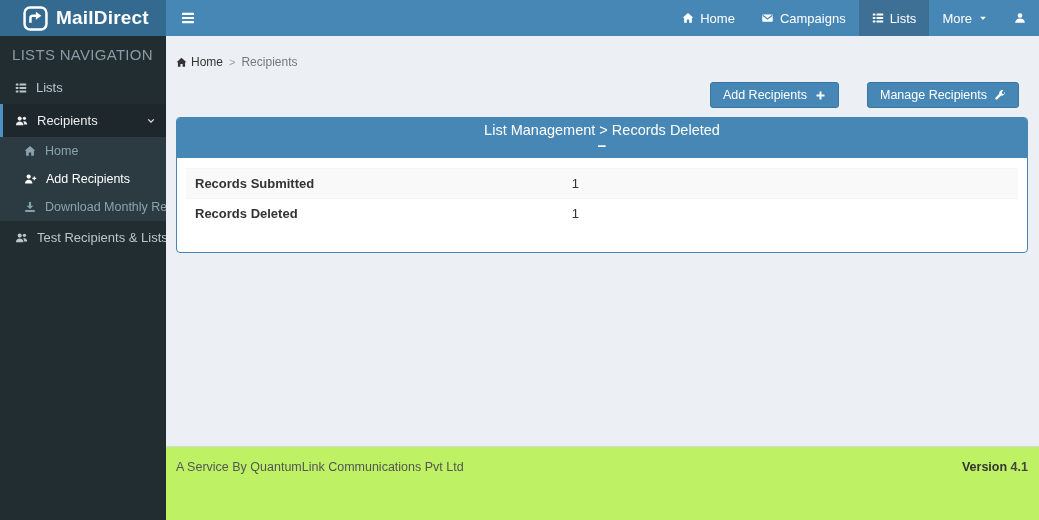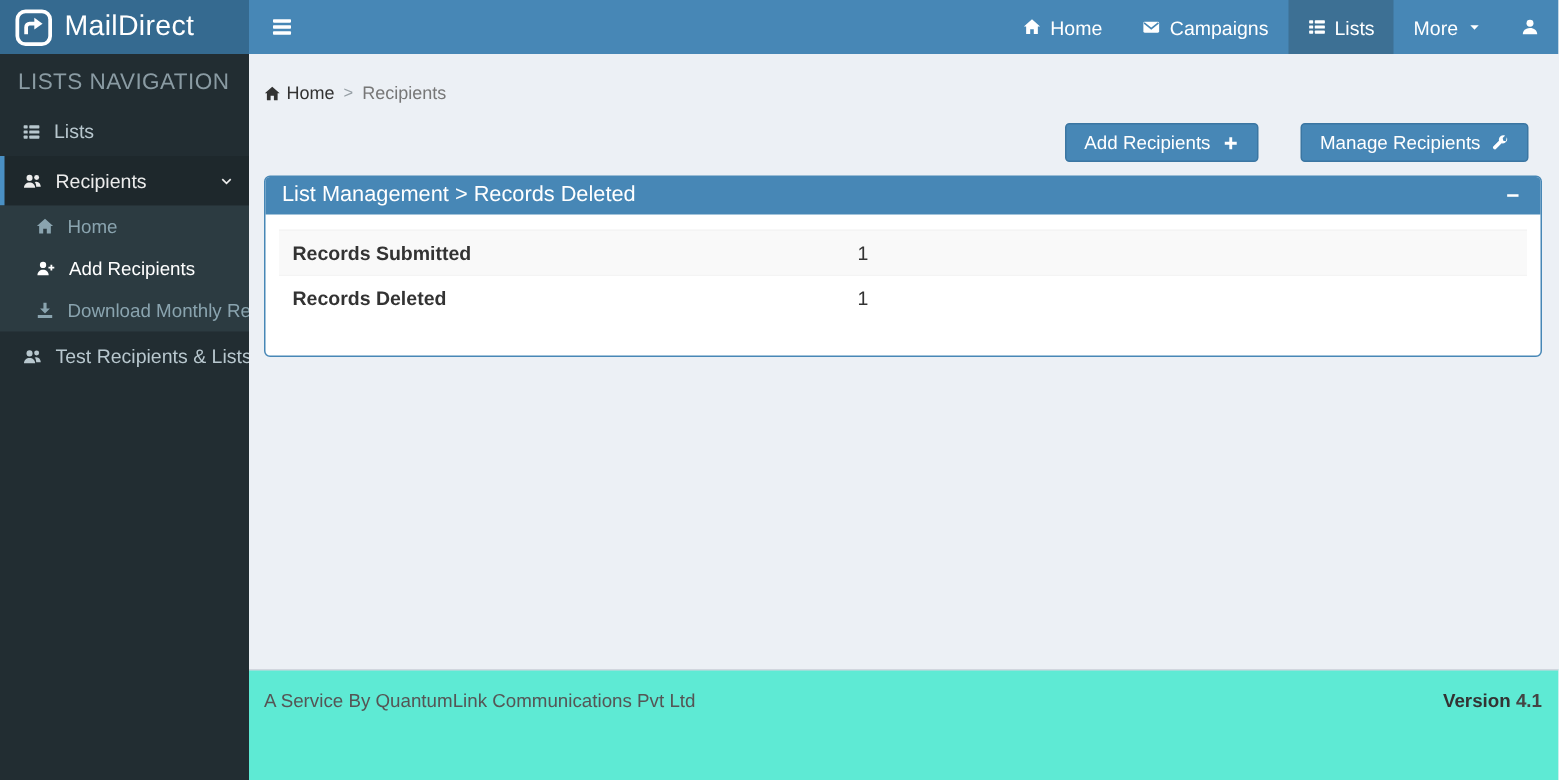--- a/index.html
+++ b/index.html
@@ -1,21 +1,21 @@
 <!DOCTYPE html>
 <html><head>
 <meta charset="utf-8">
 <style>
   * { margin:0; padding:0; box-sizing:border-box; }
   html,body { width:1039px; height:520px; overflow:hidden; }
   body { font-family:"Liberation Sans", sans-serif; font-size:13px; background:#ecf0f5; position:relative; }
 
   
   .navbar { height:36px; display:flex; align-items:stretch; }
-  .brand { width:166px; background:#356a90; color:#fff; display:flex; align-items:center; gap:8px; padding-left:10px; font-size:19px; font-weight:normal; letter-spacing:.2px; }
+  .brand { width:166px; background:#356a90; color:#fff; display:flex; align-items:center; gap:8px; padding-left:23px; font-size:19px; font-weight:bold; letter-spacing:.2px; }
   .brand svg { flex:none; }
   .nav-rest { flex:1; background:#4787b6; display:flex; align-items:stretch; color:#fff; }
   .hamburger { display:flex; align-items:center; padding:0 15px; cursor:pointer; }
   .nav-spacer { flex:1; }
   .nav-item { display:flex; align-items:center; gap:6px; padding:0 13px; font-size:13px; color:#fff; cursor:pointer; white-space:nowrap; }
   .nav-item.active { background:#3d7094; }
   .nav-item svg, .sb-item svg, .btn svg, .crumb svg { flex:none; }
 
   
   .sidebar { position:absolute; top:36px; left:0; width:166px; height:484px; background:#222d32; color:#b8c7ce; }
@@ -36,29 +36,29 @@
   .page-title small { font-size:13px; color:#888; margin-left:7px; font-weight:normal; }
   .crumbs { display:flex; align-items:center; gap:6px; font-size:12px; margin-top:9px; color:#333; }
   .crumb { display:flex; align-items:center; gap:4px; cursor:pointer; }
   .crumb-sep { color:#97a0a6; font-size:11px; }
   .crumb-current { color:#777; }
 
   .actions { display:flex; justify-content:flex-end; gap:28px; margin:13px 9px 9px 0; }
   .btn { background:#4787b6; color:#fff; border:1px solid #3b76a2; border-radius:3px; padding:5px 12px; font-size:12.5px; display:inline-flex; align-items:center; gap:8px; cursor:pointer; font-family:inherit; }
 
   .panel { border:1px solid #4787b6; border-radius:4px; background:#fff; }
-  .panel-heading { background:#4787b6; color:#fff; padding:4px 11px 5px; font-size:14.5px; display:flex; justify-content:space-between; align-items:center; border-radius:3px 3px 0 0; }
+  .panel-heading { background:#4787b6; color:#fff; padding:4px 11px 5px; font-size:14.5px; display:flex; justify-content:space-between; align-items:center; border-radius:3px 3px 0 0;flex-direction:column; }
   .collapse-btn { background:none; border:none; color:#fff; font-size:15px; font-weight:bold; cursor:pointer; padding:0 3px; line-height:1; font-family:inherit; }
   .panel-body { padding:10px 9px 24px; }
   .trow { display:flex; padding:7px 9px; font-size:13px; color:#333; border-top:1px solid #f4f4f4;gap:43px; }
   .trow.striped { background:#f9f9f9; }
   .trow-label { width:41%; font-weight:bold; }
 
   
-  .footer { height:74px; background:#5eead4; border-top:1px solid #d2d6de; padding:13px 11px 0 10px; display:flex; justify-content:space-between; align-items:flex-start; font-size:12.5px; color:#555; }
+  .footer { height:74px; background:#bef264; border-top:1px solid #d2d6de; padding:13px 11px 0 10px; display:flex; justify-content:space-between; align-items:flex-start; font-size:12.5px; color:#555; }
   .footer-copy { font-weight:bold; color:#333; margin-top:3px; }
   .footer-version { color:#444;font-weight:bold; }
   .footer-version b { color:#333; }
 </style>
 </head>
 <body>
 
 <header class="navbar">
   <div class="brand">
     <span style="display:flex">

